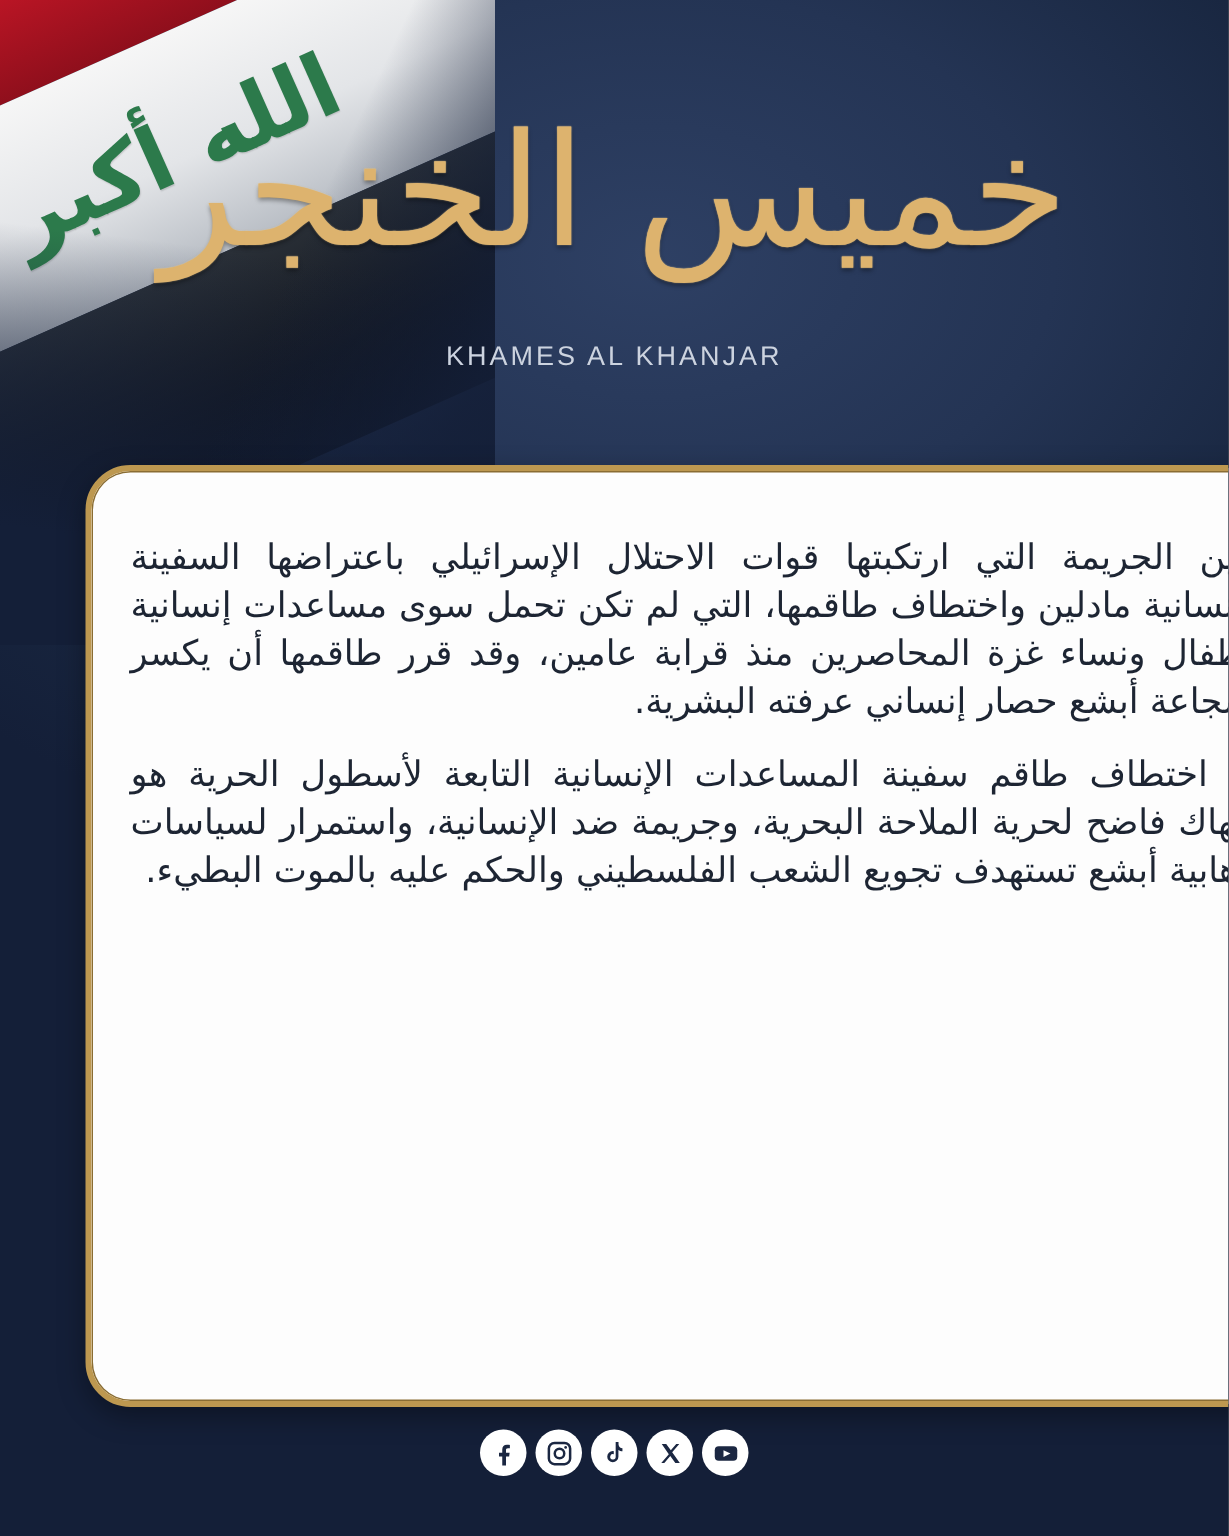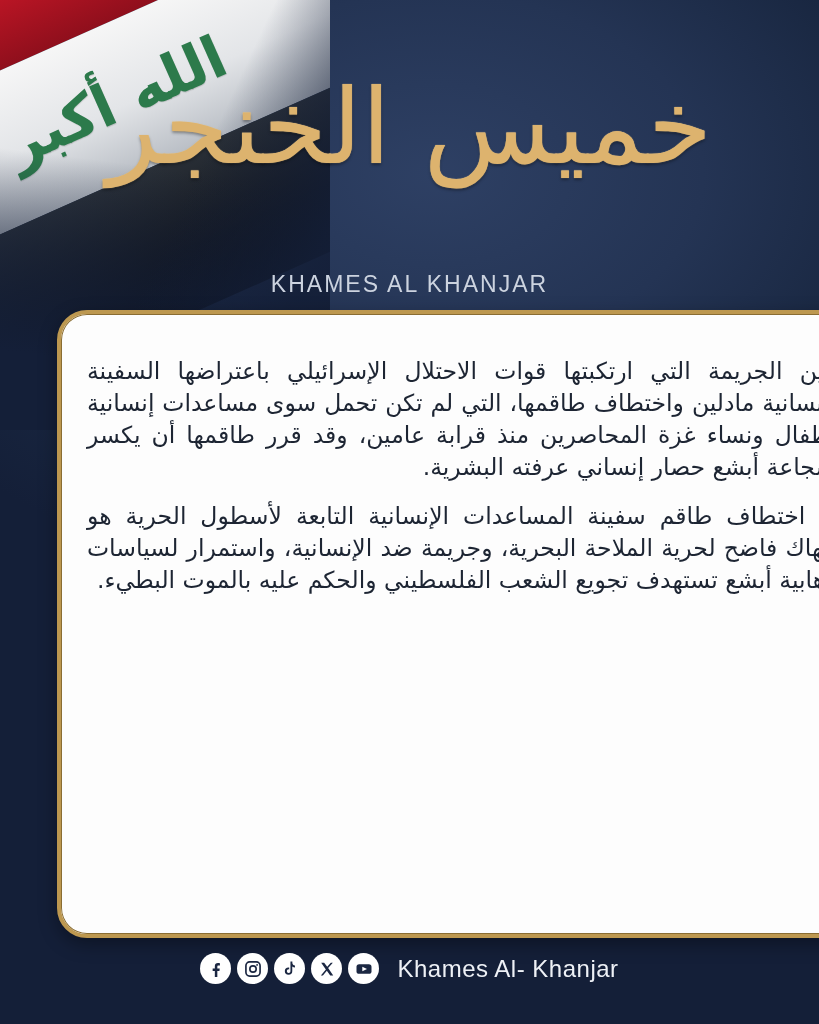--- a/index.html
+++ b/index.html
@@ -29,21 +29,21 @@
   
   .calligraphy {
     position:absolute; top:52px; left:0; width:100%; text-align:center;
     direction:rtl; font-size:104px; line-height:150px; font-weight:normal;
     color:#ddb36e;
     text-shadow:0 2px 3px rgba(0,0,0,.35), 0 0 1px #f1d299;
   }
   .latin-name {
     position:absolute; top:227px; left:0; width:100%; text-align:center;
     font-family:"Liberation Sans", sans-serif;
-    color:#ccd3df; font-size:23px; letter-spacing:2px; font-weight:500;margin-top:44px;
+    color:#ccd3df; font-size:18px; letter-spacing:2px; font-weight:500;
   }
 
   
   .card {
     position:absolute; left:57px; top:310px; width:816px; height:628px; box-sizing:border-box;
     background:#fdfdfd; border:4px solid #bd9850; border-radius:30px;
     box-shadow:0 0 0 1px #8a6d33 inset, 0 6px 18px rgba(0,0,0,.35);
     padding:42px 26px 20px;
     overflow:hidden;
   }
@@ -120,16 +120,15 @@
       </svg>
     </span>
 
     <span class="sicon">
       <svg width="20" height="20" viewBox="0 0 24 24">
         <rect x="3" y="6.2" width="18" height="11.6" rx="3.2" fill="#1b2742"></rect>
         <polygon points="10,9.3 15.6,12 10,14.7" fill="#ffffff"></polygon>
       </svg>
     </span>
 
-    <span class="handle">Khames Al- Khanjar</span>
   </div>
 
 </div>
 
 </body></html>

